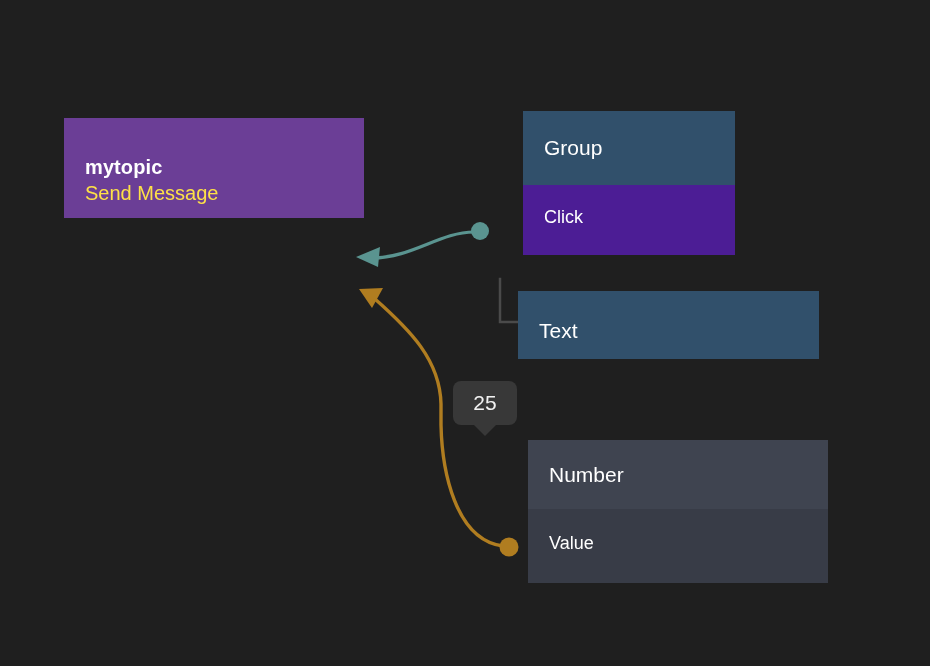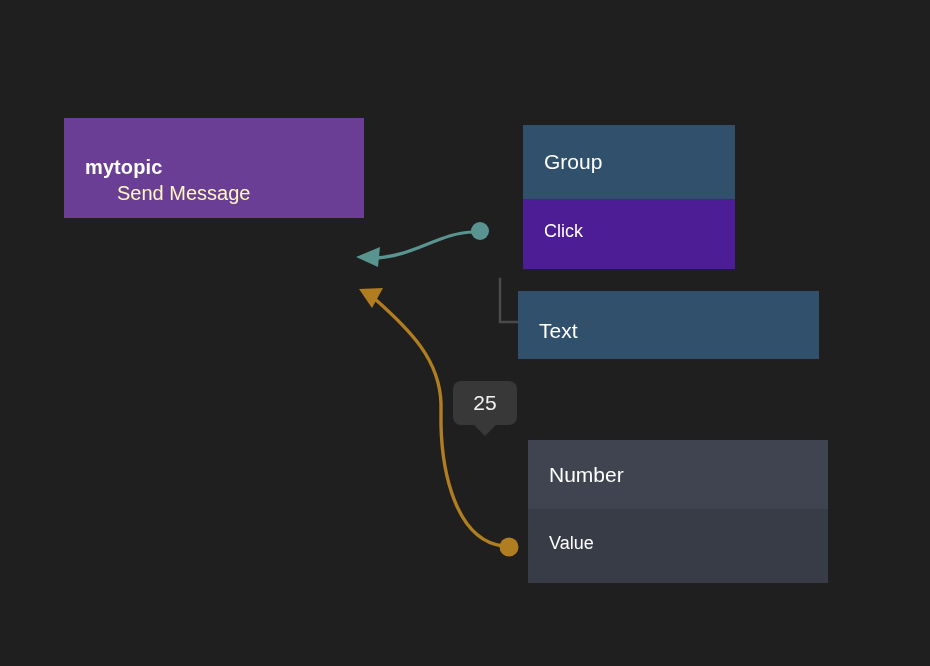--- a/index.html
+++ b/index.html
@@ -39,24 +39,23 @@
   .node-body {
     box-sizing: border-box;
     position: relative;
   }
   .node-title {
     color: #ffffff;
     line-height: 1.12;
     white-space: nowrap;
   }
   .node-subtitle {
-    color: #fef9c3;
+    color: #fde047;
     line-height: 1.12;
     white-space: nowrap;
-    margin-left: 32px;
   }
 
   
   .node-topic { left: 64px; top: 118px; width: 300px; height: 178px; }
   .node-topic .node-header {
     height: 100px;
     background: #6b3e96;
     padding: 24px 0 0 21px;
   }
   .node-topic .node-header .node-title { font-size: 20px; font-weight: bold; letter-spacing: .1px; }
@@ -68,21 +67,21 @@
   .port-row-right {
     position: absolute;
     right: 19px;
     color: #ffffff;
     font-size: 18px;
     white-space: nowrap;
     text-align: right;
   }
 
   
-  .node-group { left: 479px; top: 125px; width: 256px; height: 144px; padding-left: 44px; }
+  .node-group { left: 479px; top: 111px; width: 256px; height: 144px; padding-left: 44px; }
   .node-group .node-header {
     height: 74px;
     background: #31506b;
     padding: 0 0 0 21px;
   }
   .node-group .node-header .node-title { font-size: 21px; font-weight: normal; }
   .node-group .node-body {
     height: 70px;
     background: #4c1d95;
   }

